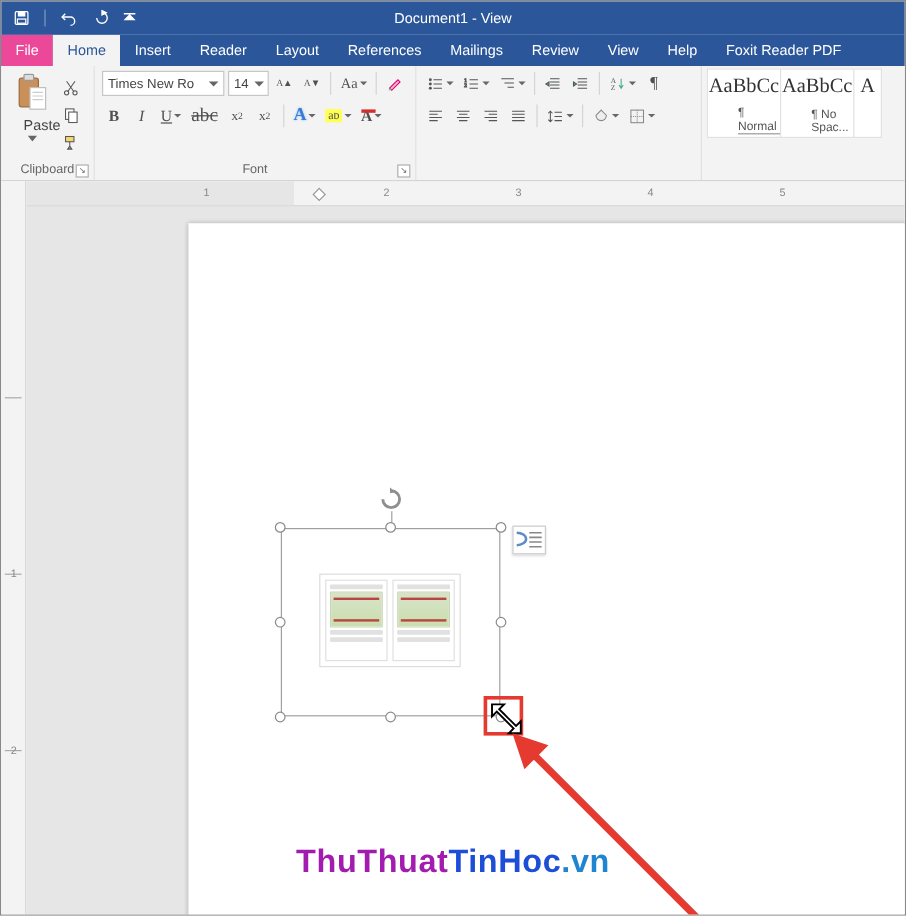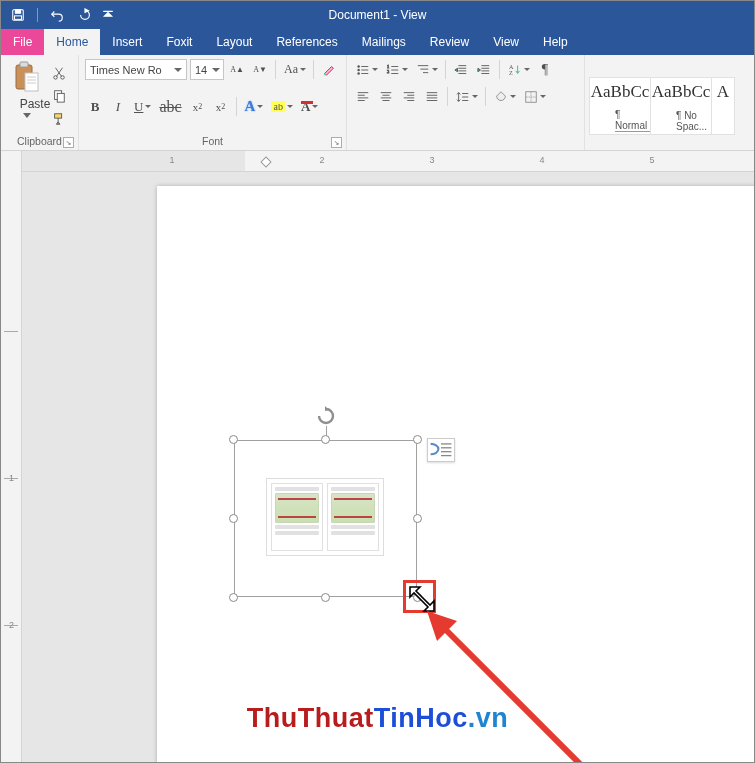--- a/index.html
+++ b/index.html
@@ -29,21 +29,21 @@
   
   .clipboard-body { display: flex; gap: 2px; }
   .paste-col { width: 40px; display: flex; flex-direction: column; align-items: center; gap: 2px; }
   .paste-icon { width: 30px; height: 36px; display: flex; align-items: center; justify-content: center; }
   .paste-label { font-size: 12px; color: #444; padding-left: 16px; }
   .mini-col { display: flex; flex-direction: column; gap: 3px; padding-top: 4px; }
   .mini-btn { width: 20px; height: 20px; display: flex; align-items: center; justify-content: center; }
   .mini-btn svg { width: 14px; height: 14px; }
 
   
-  .font-rows { display: flex; flex-direction: column; gap: 16px; text-align: center; }
+  .font-rows { display: flex; flex-direction: column; gap: 6px; text-align: center; }
   .row { display: flex; align-items: center; gap: 3px; }
   .font-name { width: 102px; height: 21px; border: 1px solid #c6c6c6; background: #fff; font-size: 11px; padding: 0 16px 0 4px; display: flex; align-items: center; position: relative; }
   .font-name::after { content: ""; position: absolute; right: 4px; top: 8px; border: 4px solid transparent; border-top-color: #666; }
   .font-size { width: 34px; height: 21px; border: 1px solid #c6c6c6; background: #fff; font-size: 11px; padding: 0 12px 0 4px; display: flex; align-items: center; position: relative; }
   .font-size::after { content: ""; position: absolute; right: 3px; top: 8px; border: 4px solid transparent; border-top-color: #666; }
   .icon-btn { height: 21px; min-width: 20px; padding: 0 3px; display: flex; align-items: center; justify-content: center; color: #505050; font-family: "Times New Roman", serif; position: relative; }
   .icon-btn.with-dd { padding-right: 10px; }
   .icon-btn.with-dd::after { content: ""; position: absolute; right: 2px; top: 9px; border: 3px solid transparent; border-top-color: #666; }
   .icon-btn svg { width: 14px; height: 14px; }
   .sep-v { width: 1px; height: 19px; background: #d4d4d4; margin: 0 2px; }
@@ -53,21 +53,21 @@
   .strike { text-decoration: line-through; font-size: 16px; }
   .sub-sup { font-size: 11px; }
   .Aa { font-size: 12px; }
   .grow { font-size: 12px; } .grow span { font-size: 8px; vertical-align: super; }
   .shrink { font-size: 10px; } .shrink span { font-size: 8px; vertical-align: super; }
 
   
   .para-rows { display: flex; flex-direction: column; gap: 6px; }
 
   
-  .styles-body { display: flex; gap: 0; padding-left: 4px; padding-top: 2px; align-items: flex-end; }
+  .styles-body { display: flex; gap: 0; padding-left: 4px; padding-top: 2px; align-items: flex-start; }
   .style-tile { width: 62px; height: 58px; border: 1px solid #e1e1e1; background: #fff; display: flex; flex-direction: column; align-items: center; justify-content: space-between; padding: 4px 0 2px; margin-right: -1px; }
   .style-preview { font-family: "Times New Roman", serif; font-size: 17px; color: #333; }
   .style-name { font-size: 10px; color: #555; margin-left: 25px; }
   .style-tile.sel .style-name { border-bottom: 1px solid #999; }
 
   
   .doc-area { background: #fafafa; height: calc(763px - 28px - 26px - 96px - 2px); position: relative; display: flex; }
   .vruler { width: 21px; background: #f3f3f3; border-right: 1px solid #d4d4d4; position: relative; }
   .vruler .tick { position: absolute; left: 3px; width: 14px; border-top: 1px solid #aaa; font-size: 9px; color: #888; text-align: center; }
   .doc-scroll { flex:1; overflow: hidden; background: #e6e6e6; position: relative; }
@@ -93,21 +93,21 @@
   .eblock{height:30px;background:linear-gradient(#d7e3c8,#cadfae);border:1px solid #c8d6b6;border-radius:1px;position:relative;}
   .eblock::before{content:"";position:absolute;left:2px;right:2px;top:4px;height:2px;background:#b44;}
   .eblock::after{content:"";position:absolute;left:2px;right:2px;bottom:4px;height:2px;background:#b44;}
 
   .red-box{position:absolute;left:402px;top:429px;width:33px;height:33px;border:3px solid #e43a2f;}
   .resize-cursor{position:absolute;left:-4px;top:-4px;width:40px;height:40px;display:flex;align-items:center;justify-content:center;}
 
   .arrow-ann { position: absolute; left: 420px; top: 454px; width: 200px; height: 200px; pointer-events:none;}
 
   .watermark { position: absolute; left: 0; right: 0; bottom: 28px; text-align: center; font-size: 27px; font-weight: 700; font-family: Arial, sans-serif; letter-spacing: .5px; }
-  .watermark .a{color:#b91c1c}.watermark .b{color:#1d4ed8}.watermark .c{color:#1f85d0}
+  .watermark .a{color:#a21caf}.watermark .b{color:#1d4ed8}.watermark .c{color:#1f85d0}
 
   .corner { position:absolute; left:0; top:0; width:21px; height:21px; background:#f3f3f3; border-right:1px solid #d4d4d4; border-bottom:1px solid #d4d4d4; font-size:8px; color:#999; display:flex;align-items:flex-start;justify-content:flex-start;padding:1px;}
 </style>
 </head>
 <body>
 
 <div class="titlebar">
   <div class="qat">
     <div class="qat-btn">
       <svg viewBox="0 0 16 16" fill="none" stroke="#fff" stroke-width="1.2">
@@ -135,27 +135,28 @@
         </svg>
     </div>
   </div>
   <div class="titlebar-title">Document1 - View</div>
 </div>
 
 <div class="tabs">
   <div class="tab file">File</div>
   <div class="tab active">Home</div>
   <div class="tab">Insert</div>
-  <div class="tab">Foxit</div>
+  <div class="tab">Reader</div>
   <div class="tab">Layout</div>
   <div class="tab">References</div>
   <div class="tab">Mailings</div>
   <div class="tab">Review</div>
   <div class="tab">View</div>
   <div class="tab">Help</div>
+  <div class="tab">Foxit Reader PDF</div>
 </div>
 
 <div class="ribbon">
 
   <div class="group" style="width:78px">
     <div class="group-body clipboard-body">
       <div class="paste-col">
         <div class="paste-icon">
           <svg width="26" height="32" viewBox="0 0 26 32">
               <rect x="2" y="4" width="16" height="24" rx="2" fill="#c9905a" stroke="#9a6b3f"></rect>

